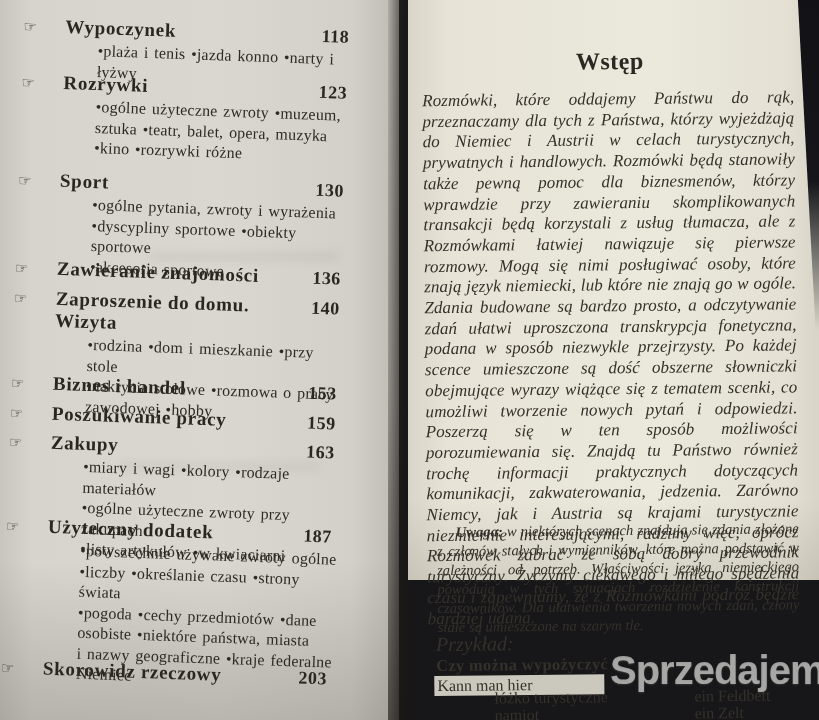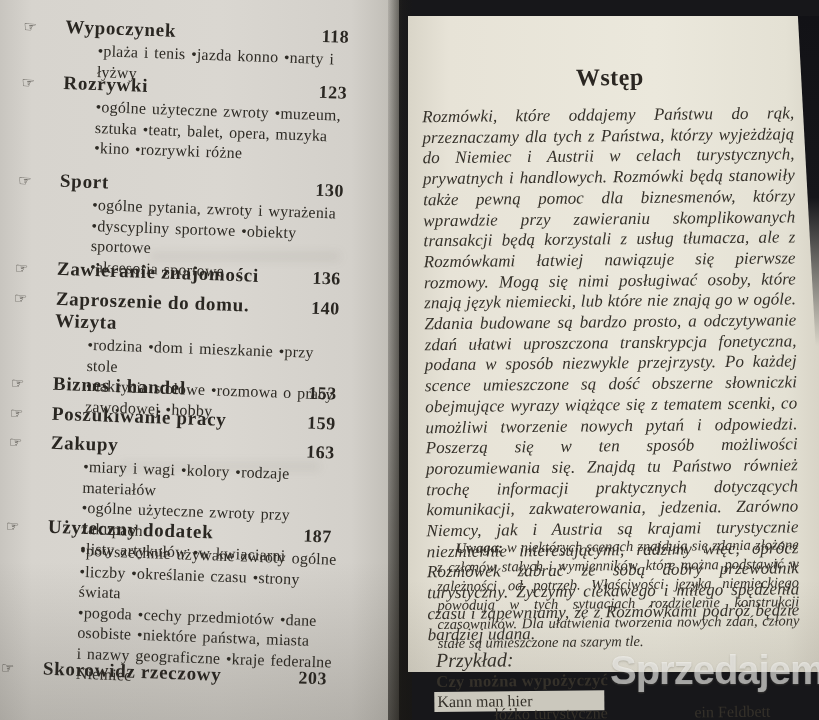--- a/index.html
+++ b/index.html
@@ -25,21 +25,21 @@
   .e0{top:14px;}  .e1{top:70px;}  .e2{top:168px;} .e3{top:256px;} .e4{top:286px;}
   .e5{top:371px;} .e6{top:401px;} .e7{top:430px;} .e8{top:514px;} .e9{top:656px;}
 
   
   .gutter{position:absolute;left:388px;top:0;width:24px;height:720px;
     background:
       linear-gradient(to bottom, rgba(25,23,19,.10) 0%, rgba(25,23,19,.28) 55%, rgba(25,23,19,.62) 100%),
       linear-gradient(to right, rgba(40,38,33,0) 0%, rgba(40,38,33,.50) 45%, rgba(40,38,33,.18) 62%, rgba(40,38,33,0) 100%);}
 
   
-  .right-page{position:absolute;left:408px;top:16px;width:411px;height:656px;
+  .right-page{position:absolute;left:408px;top:0;width:411px;height:580px;
     background:
       linear-gradient(to bottom, rgba(0,0,0,0) 86%, rgba(90,86,76,.14) 100%),
       linear-gradient(to right, #d9d5c8 0%, #e7e3d7 10%, #ebe8dc 60%, #e4e1d4 92%, #d8d4c7 100%);}
   .dark-edge{position:absolute;right:0;top:0;width:24px;height:330px;
     background:linear-gradient(to bottom, #121216 0%, #16161a 55%, rgba(22,22,26,0) 100%);
     clip-path:polygon(12% 0, 100% 0, 100% 100%, 86% 100%);}
   .smudge{position:absolute;background:rgba(116,110,98,.16);filter:blur(4px);border-radius:4px;}
   .sm-lp1{left:150px;top:252px;width:190px;height:9px;background:rgba(116,110,98,.10);}
   .sm-lp2{left:120px;top:462px;width:200px;height:9px;background:rgba(116,110,98,.09);}
 

